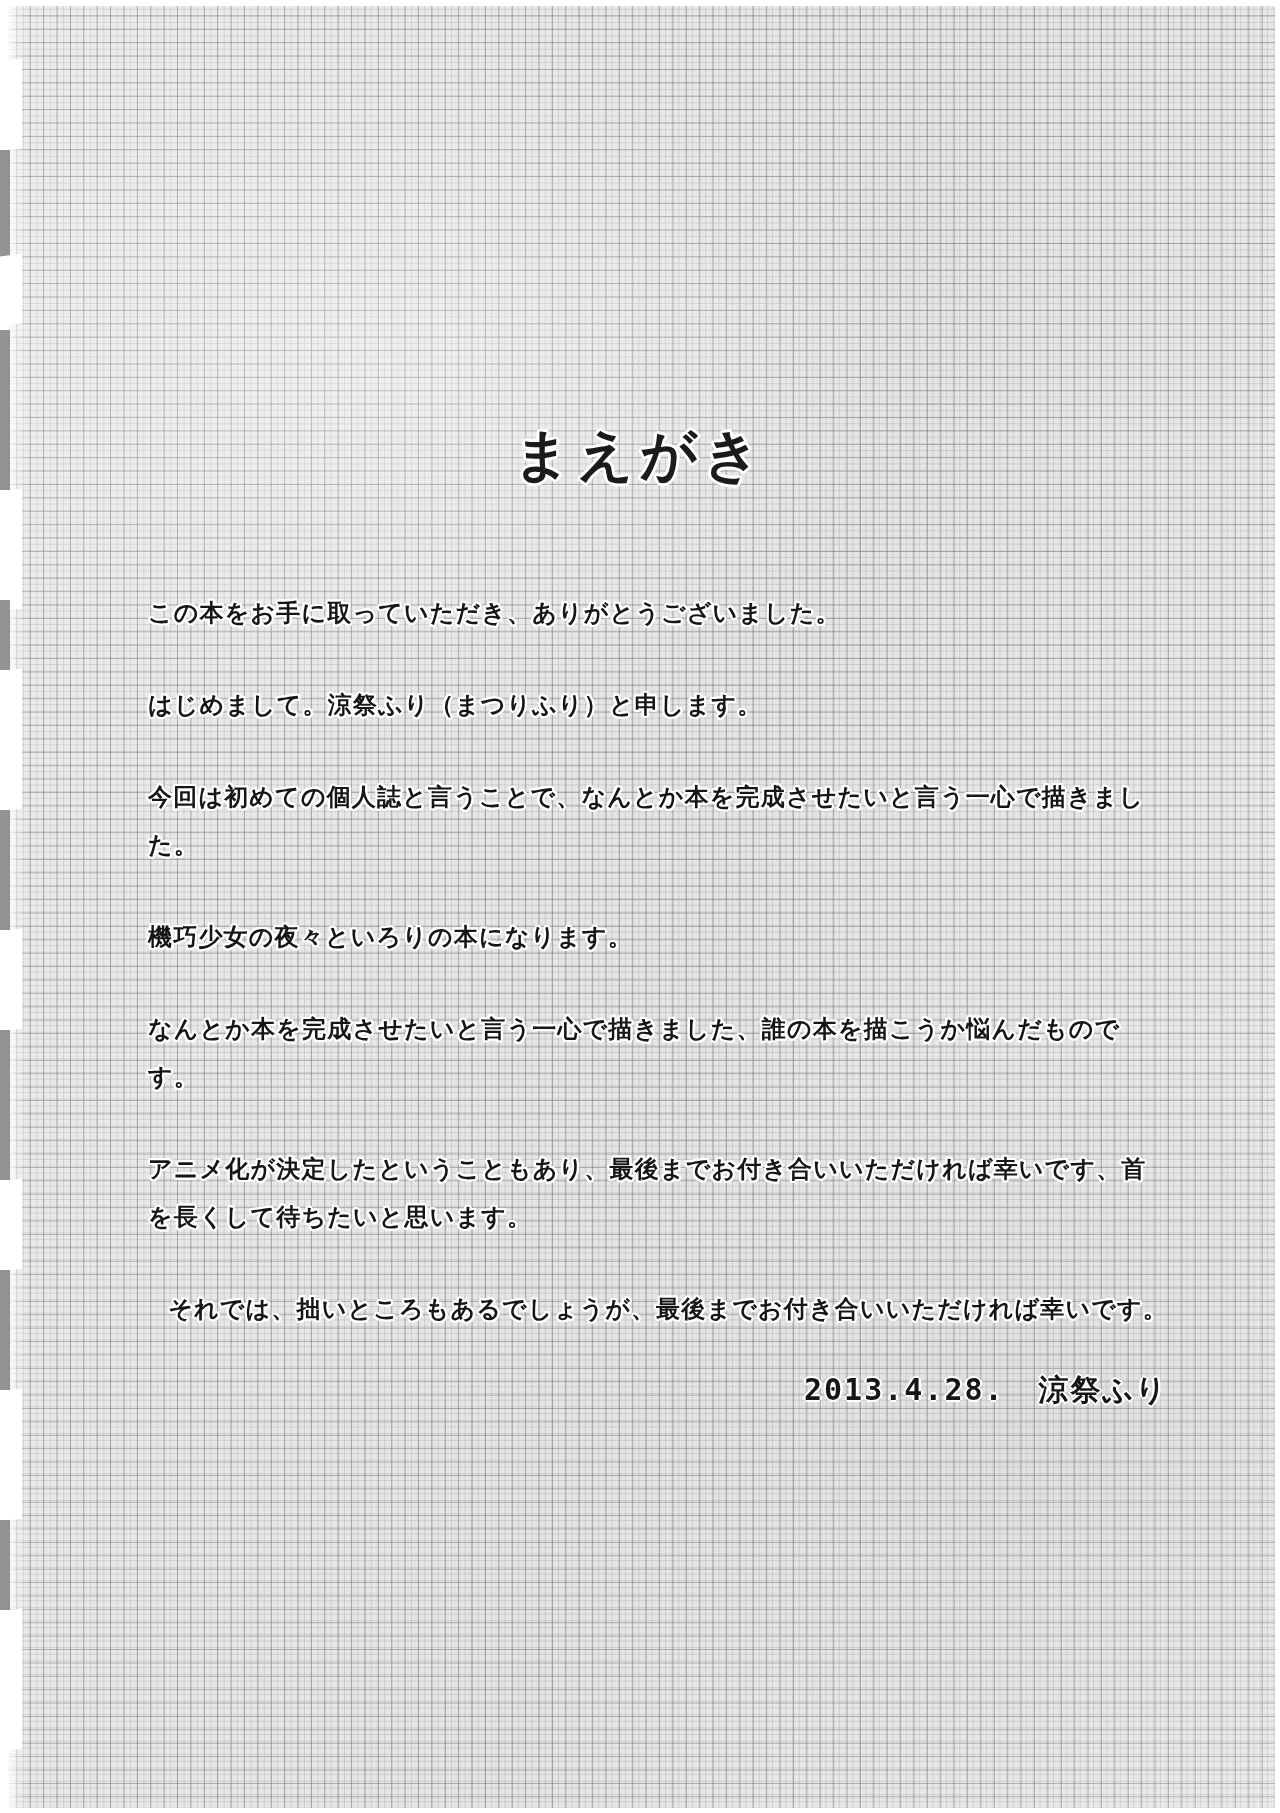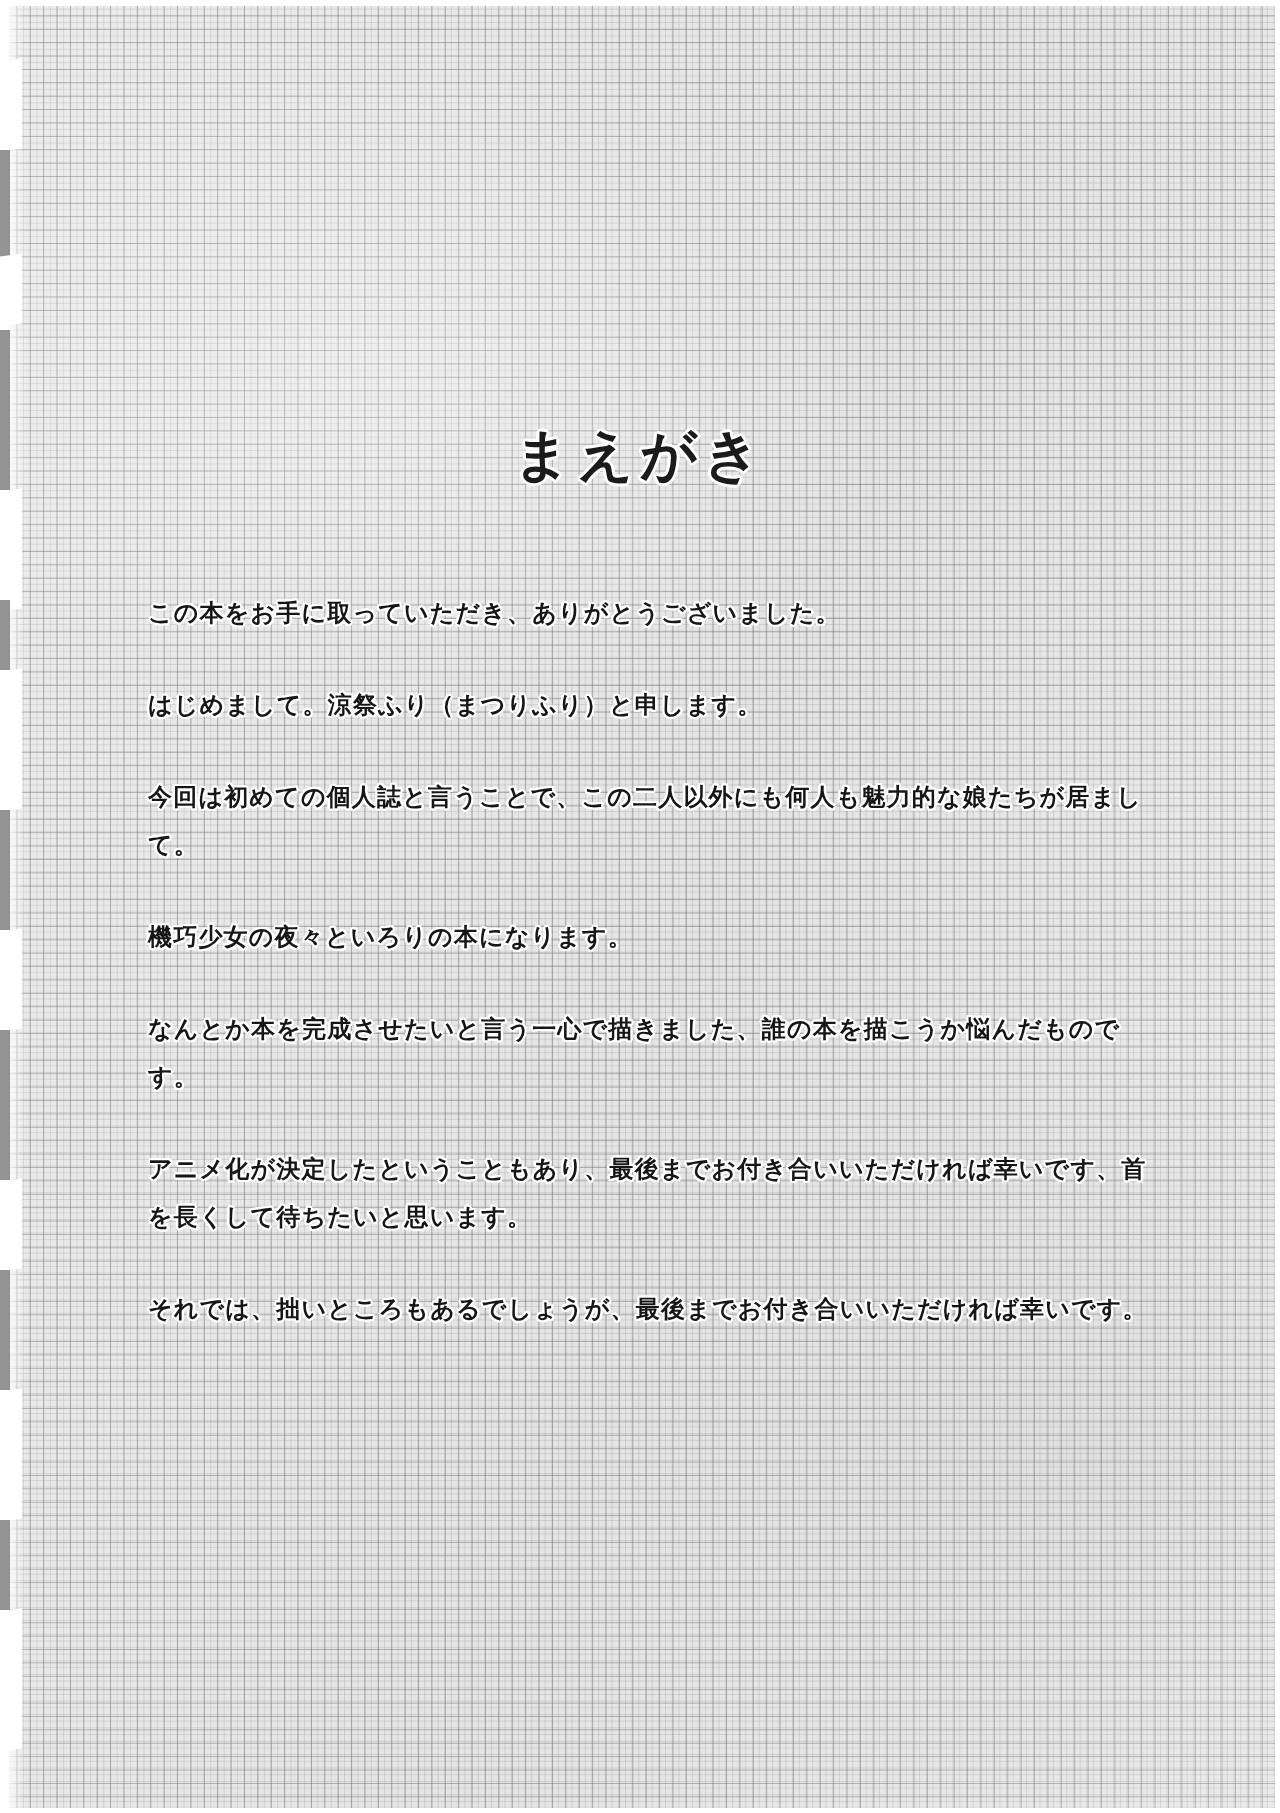--- a/index.html
+++ b/index.html
@@ -118,21 +118,21 @@
     font-weight: bold;
     line-height: 48px;
     letter-spacing: 1.2px;
     color: #161616;
     margin-bottom: 44px;
     text-shadow:
       1.6px 0 0 #ffffff, -1.6px 0 0 #ffffff, 0 1.6px 0 #ffffff, 0 -1.6px 0 #ffffff,
       1.6px 1.6px 0 #ffffff, -1.6px 1.6px 0 #ffffff, 1.6px -1.6px 0 #ffffff, -1.6px -1.6px 0 #ffffff,
       2.4px 0 0 #ffffff, -2.4px 0 0 #ffffff, 0 2.4px 0 #ffffff, 0 -2.4px 0 #ffffff;
   }
-  .para:last-child { margin-bottom: 0; }
+  .para:last-child { margin-bottom: 0; text-align: right; }
 
   .signature {
     position: absolute;
     left: 148px;
     top: 1370px;
     width: 1020px;
     text-align: right;
     font-family: "DejaVu Sans Mono", monospace;
     font-size: 30px;
     font-weight: bold;
@@ -150,27 +150,30 @@
 
 <div class="page">
 
   <div class="content">
 
     <div class="doc-title">まえがき</div>
 
     <div class="body-block">
       <p class="para">この本をお手に取っていただき、ありがとうございました。</p>
       <p class="para">はじめまして。涼祭ふり（まつりふり）と申します。</p>
-      <p class="para">今回は初めての個人誌と言うことで、この二人以外にも何人も魅力的な娘たちが居まして。</p>
+      <p class="para">今回は初めての個人誌と言うことで、なんとか本を完成させたいと言う一心で描きました。</p>
       <p class="para">機巧少女の夜々といろりの本になります。</p>
       <p class="para">なんとか本を完成させたいと言う一心で描きました、誰の本を描こうか悩んだものです。</p>
       <p class="para">アニメ化が決定したということもあり、最後までお付き合いいただければ幸いです、首を長くして待ちたいと思います。</p>
       <p class="para">それでは、拙いところもあるでしょうが、最後までお付き合いいただければ幸いです。</p>
     </div>
 
+    <div class="signature">
+      <span class="sig-date">2013.4.28.</span><span class="sig-name">涼祭ふり</span>
+    </div>
 
   </div>
 
   <div class="scan-edge">
     <div class="nick" style="top: 60px; height: 90px;"></div>
     <div class="dark" style="top: 150px; height: 110px;"></div>
     <div class="nick" style="top: 255px; height: 70px;"></div>
     <div class="dark" style="top: 330px; height: 160px;"></div>
     <div class="nick" style="top: 490px; height: 120px;"></div>
     <div class="dark" style="top: 600px; height: 70px;"></div>

